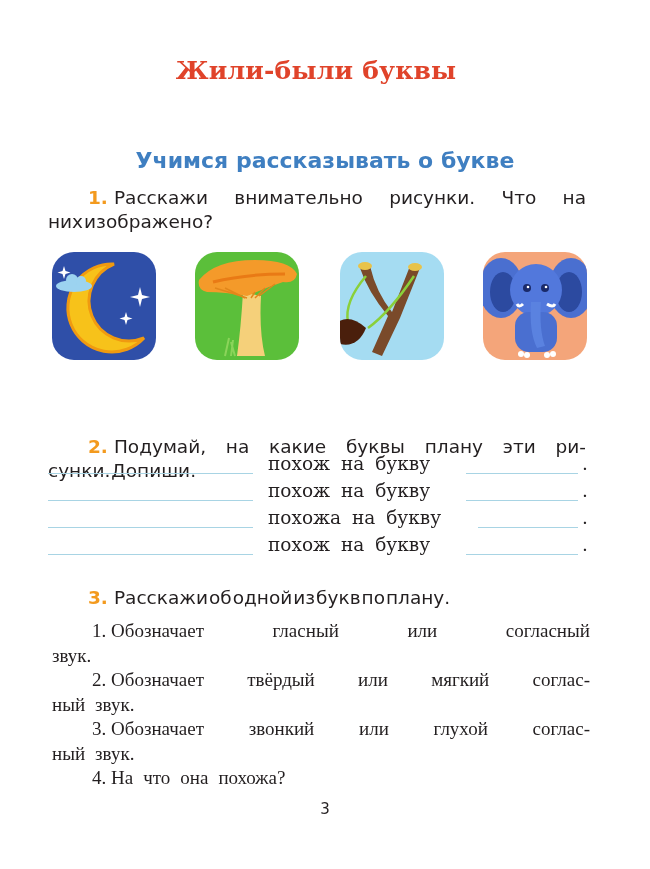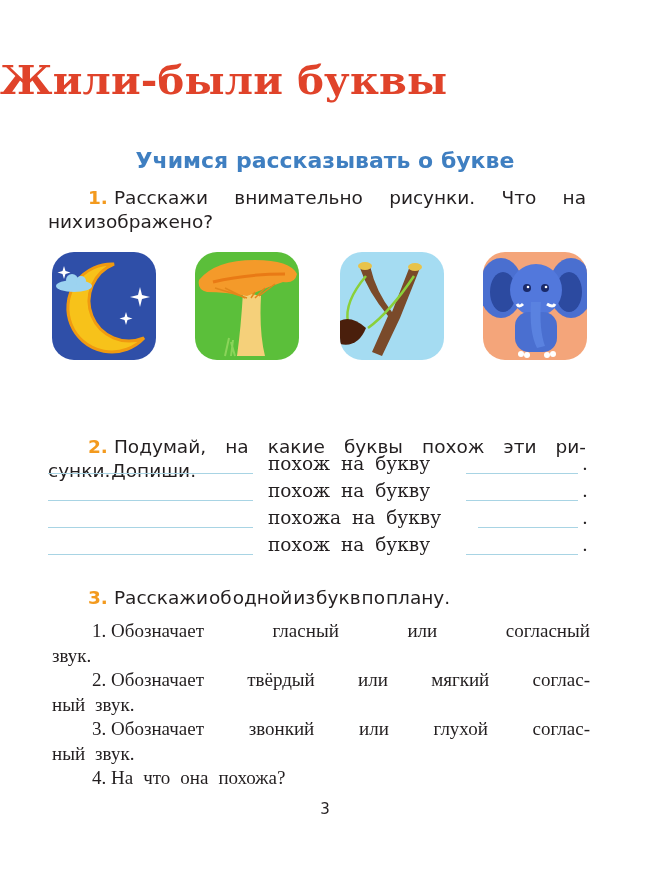--- a/index.html
+++ b/index.html
@@ -1,17 +1,17 @@
 <!DOCTYPE html>
 <html><head>
   <meta charset="utf-8">
   <style>
     html, body { margin: 0; padding: 0; background: #ffffff; }
     body { width: 650px; height: 869px; position: relative; overflow: hidden; font-family: "DejaVu Sans", sans-serif; color: #231f20; }
-    .title { position: absolute; left: 0; width: 632px; top: 56px; text-align: left; font-family: "DejaVu Serif", serif; font-weight: bold; font-size: 40px; color: #e0432a; letter-spacing: 0.2px; }
+    .title { position: absolute; left: 0; width: 632px; top: 56px; text-align: center; font-family: "DejaVu Serif", serif; font-weight: bold; font-size: 25px; color: #e0432a; letter-spacing: 0.2px; }
     .subtitle { position: absolute; left: 0; width: 650px; top: 148px; text-align: center; font-family: "DejaVu Sans", sans-serif; font-weight: bold; font-size: 22px; color: #3f7fc1; }
     .task { position: absolute; left: 48px; width: 538px; font-family: "DejaVu Sans", sans-serif; font-size: 18.5px; line-height: 24px; }
     .task .line { display: flex; justify-content: space-between; white-space: nowrap; }
     .task .line.left { justify-content: flex-start; gap: 1px; }
     .num { color: #f39a1e; font-weight: bold; margin-left: 40px; margin-right: 6px; }
     .pics { position: absolute; top: 252px; left: 52px; width: 540px; height: 112px; }
     .pic { position: absolute; top: 0; width: 104px; height: 108px; border-radius: 22px; overflow: hidden; }
     .fill-row { position: absolute; left: 48px; width: 540px; height: 26px; font-family: "DejaVu Serif", serif; font-size: 18.5px; }
     .fill-row .blank-left { position: absolute; left: 0; width: 205px; bottom: 5px; border-bottom: 1px solid #a8d4e4; }
     .fill-row .phrase { position: absolute; top: 0; white-space: nowrap; word-spacing: 5px; }
@@ -99,21 +99,21 @@
     </svg>
   </div>
 </div>
 
 <div class="task" style="top:396px;margin-top:39px;">
   <div class="line">
     <span><span class="num">2.</span><span>Подумай,</span></span>
     <span>на</span>
     <span>какие</span>
     <span>буквы</span>
-    <span>похож</span>
+    <span>плану</span>
     <span>эти</span>
     <span>ри-</span>
   </div>
   <div class="line left">
     <span>сунки.</span>
     <span>Допиши.</span>
   </div>
 </div>
 
 <div class="fill-row" style="top:453px;">

